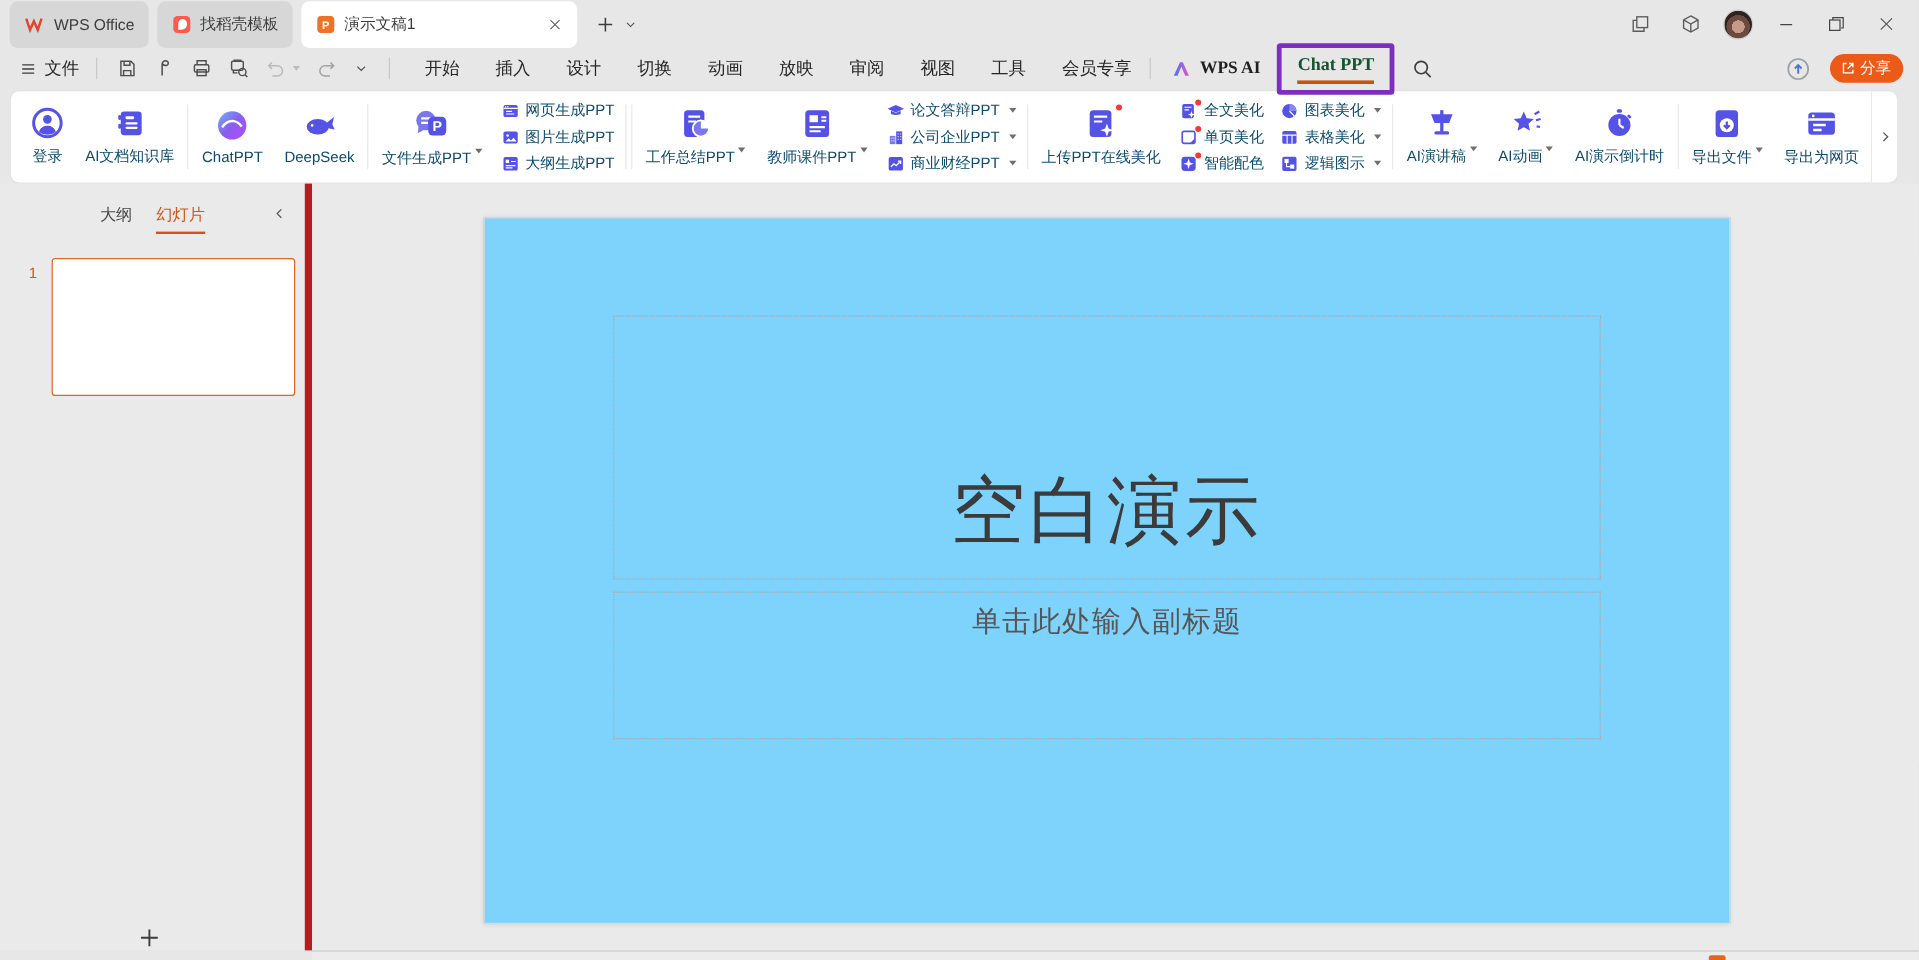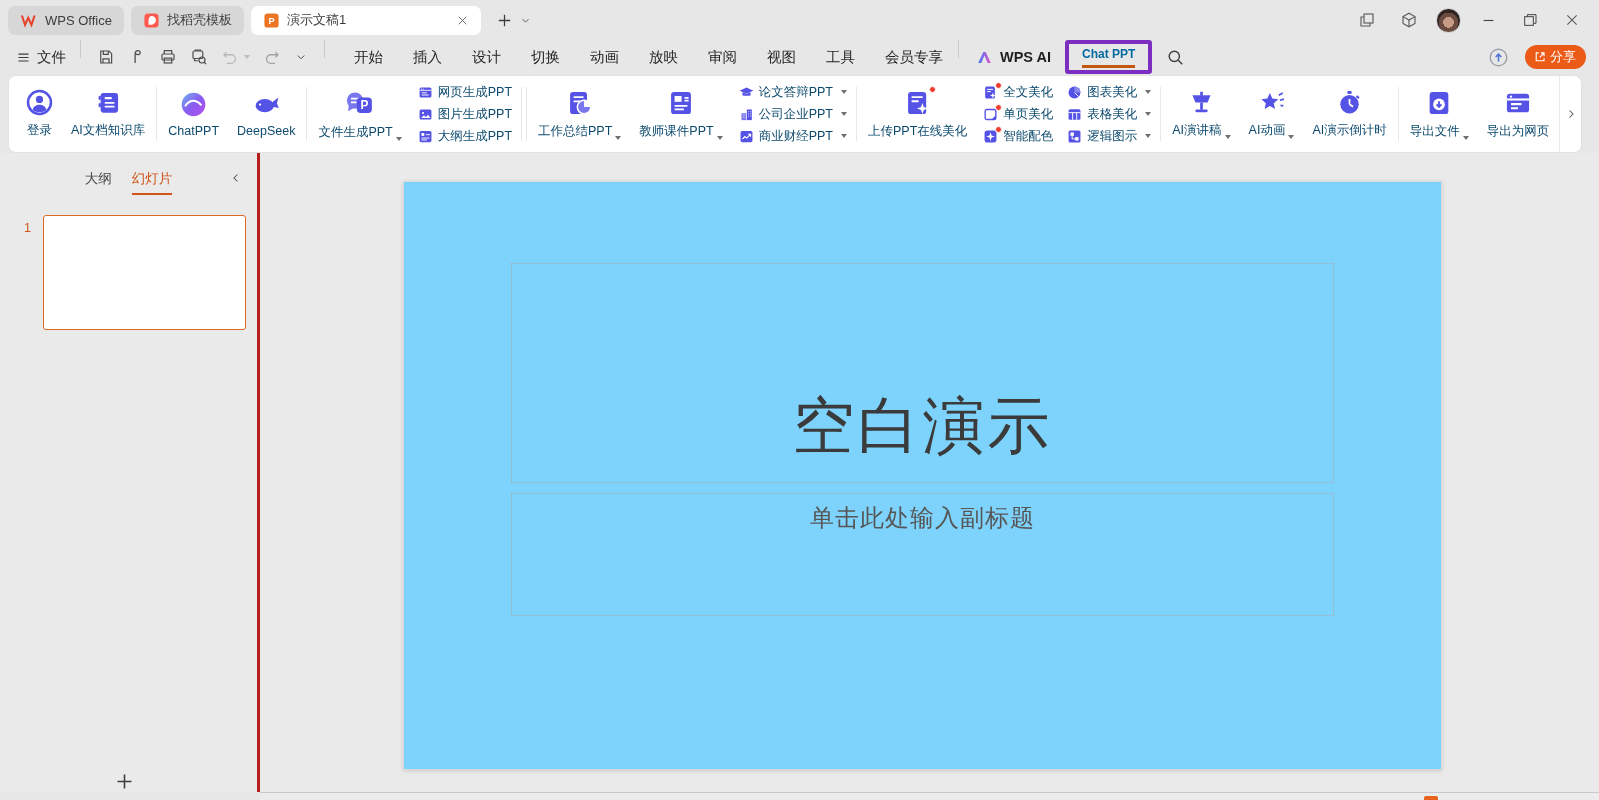--- a/index.html
+++ b/index.html
@@ -4,63 +4,63 @@
 <style>
   * { margin:0; padding:0; box-sizing:border-box; }
   html,body { width:1599px; height:800px; }
   body { font-family:"Liberation Sans","DejaVu Sans",sans-serif; background:#e7e7e7; overflow:hidden; }
   .app { position:relative; width:1599px; height:800px; background:#e7e7e7; }
 
   svg.ic { display:block; }
 
   
   .tabbar { position:absolute; top:0; left:0; right:0; height:40px; display:flex; align-items:center; padding-left:8px; }
-  .tab { height:29px; display:flex; align-items:center; gap:7px; padding:0 12px; border-radius:7px; background:#d7d7d7; margin-right:7px; font-size:13px; color:#3c3c3c; cursor:default; }
+  .tab { height:39px; display:flex; align-items:center; gap:7px; padding:0 12px; border-radius:7px; background:#d7d7d7; margin-right:7px; font-size:13px; color:#3c3c3c; cursor:default; }
   .tab.active { background:#ffffff; width:230px; }
   .tab.active .tab-close { margin-left:auto; }
   .tab-plus { margin-left:8px; }
   .tab-chev { margin-left:6px; }
   .winctl { position:absolute; right:0; top:0; height:40px; display:flex; align-items:center; gap:12px; padding-right:12px; }
   .winbtn { width:30px; height:30px; display:flex; align-items:center; justify-content:center; }
   .avatar { width:25px; height:25px; border-radius:50%; background:radial-gradient(circle at 50% 58%, #c79a85 0 30%, #6b4a40 31% 55%, #2e2320 56%); border:1px solid #cfcfcf; }
 
   
-  .menubar { position:absolute; top:40px; left:0; right:0; height:34px; display:flex; font-size:14.5px; color:#262626; }
+  .menubar { position:absolute; top:40px; left:0; right:0; height:34px; display:flex; align-items:center; font-size:14.5px; color:#262626;font-family:Liberation Serif, serif; }
   .file-btn { display:flex; align-items:center; gap:6px; padding:0 14px 0 16px; height:100%; }
   .vdiv { width:1px; height:18px; background:#c9c9c9; }
   .qat { display:flex; align-items:center; gap:13px; padding:0 16px; }
   .qat .qi { display:flex; align-items:center; }
   .undo-pair { display:flex; align-items:center; gap:2px; }
   .menu-items { display:flex; align-items:center; margin-left:14px; }
   .mi { padding:0 15px; height:34px; display:flex; align-items:center; cursor:default; }
   .wpsai { display:flex; align-items:center; gap:6px; margin-left:16px; font-weight:bold; color:#1f1f1f; }
   .purple-box { margin-left:14px; border:4.5px solid #7c2ec1; border-radius:3px; padding:6px 13px 5px; background:transparent; display:flex; align-items:center; position:relative; z-index:5; }
-  .chatppt-label { color:#0369a1; font-weight:bold; font-size:12px; padding-bottom:4px; border-bottom:3px solid #c4570e; white-space:nowrap; }
+  .chatppt-label { color:#14532d; font-weight:bold; font-size:15px; padding-bottom:4px; border-bottom:3px solid #c4570e; white-space:nowrap; }
   .searchbtn { margin-left:14px; display:flex; align-items:center; }
   .mb-right { position:absolute; right:13px; top:0; height:34px; display:flex; align-items:center; gap:16px; }
   .share-btn { height:24px; padding:0 10px 0 8px; background:#ec5a17; border-radius:12px; color:#fff; font-size:13px; display:flex; align-items:center; gap:3px; }
 
   
   .ribbon { position:absolute; left:8px; top:75px; width:1574px; height:78px; background:#fff; border:1px solid #e2e2e2; border-radius:8px; }
   .ribbon-inner { display:flex; align-items:stretch; height:100%; padding-left:8px; padding-right:24px; overflow:hidden; }
   .rdiv { width:1px; background:#e8e8e8; margin:11px 2px; flex:none; }
   .grp { display:flex; align-items:stretch; flex:none; }
   .bigbtn { display:flex; flex-direction:column; align-items:center; justify-content:center; padding:0 9px; gap:6px; cursor:pointer; }
-  .bigbtn .lblrow { display:flex; align-items:flex-end; }
+  .bigbtn .lblrow { display:flex; align-items:flex-start; }
   .lbl { font-size:12.5px; color:#0c4a6e; white-space:nowrap; }
   .dd { width:0; height:0; border-left:3.5px solid transparent; border-right:3.5px solid transparent; border-top:4px solid #6f6f6f; display:inline-block; margin-left:3px; }
   .smallcol { display:flex; flex-direction:column; justify-content:center; gap:5px; padding:0 7px; }
   .smit { display:flex; align-items:center; gap:5px; cursor:pointer; }
   .iw { position:relative; display:flex; }
   .badge { position:absolute; top:-3px; right:-4px; width:7px; height:7px; background:#f03c30; border-radius:50%; border:1.5px solid #fff; }
   .overflow-strip { position:absolute; right:0; top:0; bottom:0; width:22px; border-left:1px solid #e8e8e8; display:flex; align-items:center; justify-content:center; border-radius:0 8px 8px 0; }
 
   
   .workspace { position:absolute; top:153px; left:0; right:0; height:639px; background:#eaeaea; }
-  .sidebar { position:absolute; left:0; top:0; bottom:0; width:260px; border-right:3px solid #b91c1c; }
+  .sidebar { position:absolute; left:0; top:0; bottom:0; width:260px; border-right:6px solid #b91c1c; }
   .side-tabs { position:absolute; top:17px; left:0; right:0; display:flex; justify-content:center; gap:20px; font-size:13.5px; }
   .side-tab { color:#4a4a4a; padding-bottom:5px; cursor:pointer; }
   .side-tab.active { color:#d0551a; border-bottom:2.5px solid #d0551a; }
   .side-collapse { position:absolute; right:14px; top:18px; }
   .thumb-num { position:absolute; left:24px; top:68px; font-size:12.5px; color:#d0551a; }
   .thumb { position:absolute; left:43px; top:62px; width:203px; height:115px; background:#fff; border:1.5px solid #dd6824; border-radius:3px; cursor:pointer; }
   .add-slide { position:absolute; left:114px; top:618px; }
 
   .canvas { position:absolute; left:261px; top:0; right:0; bottom:0; }
   .slide { position:absolute; left:142px; top:28px; width:1039px; height:589px; background:#7dd3fc; border:1px solid #dadada; box-shadow:0 1px 4px rgba(0,0,0,.14); }

